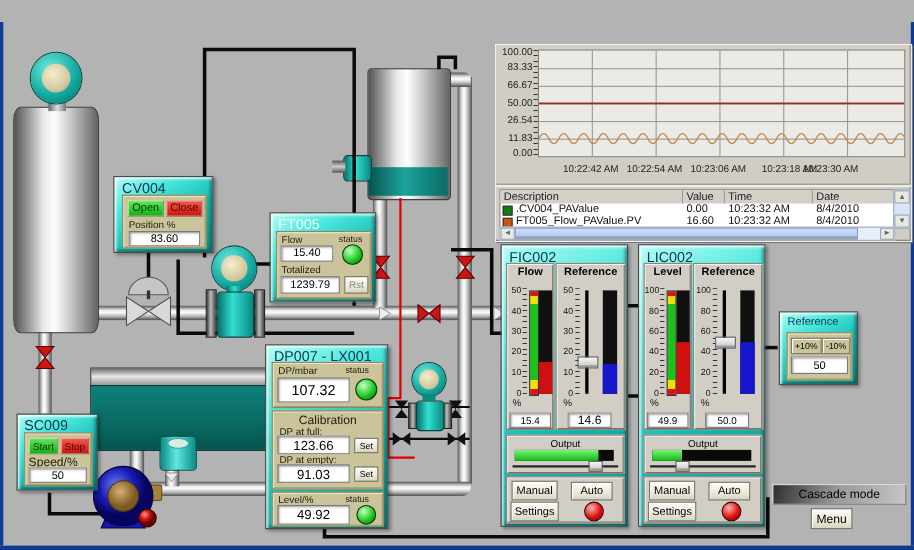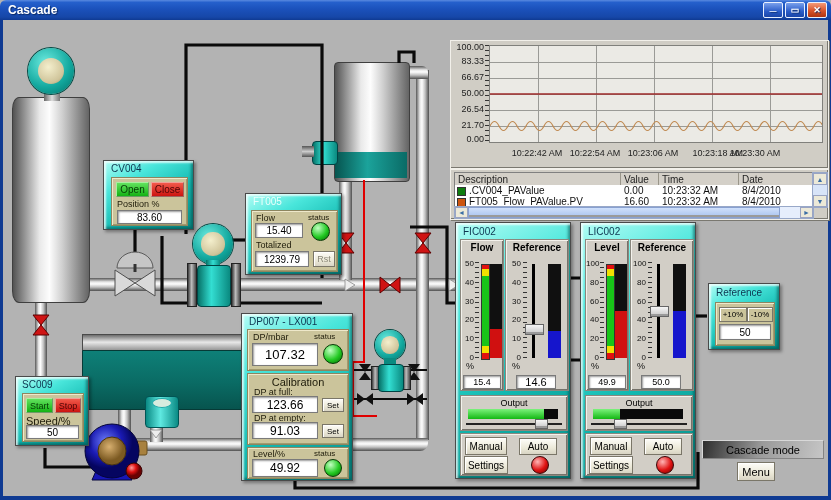--- a/index.html
+++ b/index.html
@@ -23,21 +23,21 @@
   .pipe-h{height:13px;background:linear-gradient(#575757 0%,#e6e6e6 30%,#fdfdfd 46%,#c2c2c2 70%,#4f4f4f 100%);}
   .pipe-v{width:13px;background:linear-gradient(90deg,#575757 0%,#e6e6e6 30%,#fdfdfd 46%,#c2c2c2 70%,#4f4f4f 100%);}
   .tank-v{background:linear-gradient(90deg,#525252 0%,#e9e9e9 35%,#fdfdfd 48%,#cfcfcf 65%,#646464 100%);border:1px solid #3f3f3f;border-radius:7px/12px;}
   .ihead{border-radius:50%;background:radial-gradient(circle at 38% 32%,#6ceadf,#12a89e 58%,#05756d 95%);box-shadow:0 0 0 1px #044a44;}
   .ihead::after{content:"";position:absolute;inset:21%;border-radius:50%;background:radial-gradient(circle at 40% 35%,#f4efcd,#cfc49a 68%,#948a5e);}
   .ibody{background:linear-gradient(90deg,#067268,#33ded2 42%,#0a8a80);border:1px solid #044;border-radius:4px;}
   .flange{background:linear-gradient(90deg,#3a3a3a,#bdbdbd 45%,#444);border:1px solid #222;}
   
   .tpanel{background:linear-gradient(150deg,#b2fdf5 0%,#49e6db 28%,#12b8b0 62%,#0a8b85 100%);border:1px solid #4a4a4a;
           box-shadow:inset 2px 2px 2px rgba(255,255,255,.75),inset -2px -2px 3px rgba(0,70,70,.55),2px 2px 3px rgba(0,0,0,.35);}
-  .ttitle{font-size:10px;color:#0d3550;}
+  .ttitle{font-size:13px;color:#0d3550;}
   .tan{background:#cbc49b;border:1px solid #8d8660;box-shadow:inset 1px 1px 0 #eee8ca,inset -1px -1px 0 #77704280;}
   .grey{background:#d2cec6;border:1px solid #8a877e;box-shadow:inset 1px 1px 0 #f4f2ec,inset -1px -1px 0 #75726a;}
   .fld{background:#fff;border:1px solid #7a7a7a;box-shadow:inset 1px 1px 2px #9a9a9a;color:#000;display:flex;align-items:center;justify-content:center;}
   .lbl{color:#23200e;font-size:10px;}
   .btng{background:linear-gradient(#62e25e,#14b214);border:1px outset #a8f0a0;color:#063c06;font-size:10px;display:flex;align-items:center;justify-content:center;}
   .btnr{background:linear-gradient(#f25a4a,#cc1410);border:1px outset #f0a098;color:#4c0404;font-size:10px;display:flex;align-items:center;justify-content:center;}
   .btn{background:linear-gradient(#fdfcf8,#ece9d8 60%,#d8d4c4);border:1px solid #7a7668;box-shadow:inset 1px 1px 0 #fff;color:#000;
        display:flex;align-items:center;justify-content:center;font-size:10px;}
   .ledg{border-radius:50%;background:radial-gradient(circle at 35% 30%,#c2ffc2,#24ca24 55%,#027202 95%);border:1px solid #063a06;}
   .ledr{border-radius:50%;background:radial-gradient(circle at 35% 30%,#ffb4b4,#df1212 55%,#770202 95%);border:1px solid #3a0404;}
@@ -51,27 +51,20 @@
   .axlbl{font-size:9px;color:#222;}
   .thead{background:#d4d0c8;border-right:1px solid #9a968a;font-size:10px;color:#222;display:flex;align-items:center;padding-left:3px;box-sizing:border-box;}
   .tcell{font-size:10px;color:#111;display:flex;align-items:center;padding-left:3px;box-sizing:border-box;}
   .sb{background:#ece9d8;border:1px solid #9aa4c2;color:#3a6ea5;display:flex;align-items:center;justify-content:center;font-size:7px;}
 </style>
 </head>
 <body>
 
 <div id="app">
 
-  <div class="p titlebar">
-    <span>Cascade</span>
-    <span style="flex:1"></span>
-    <span class="tbtn" style="font-size:7px">—</span>
-    <span class="tbtn">▭</span>
-    <span class="tbtn close" style="margin-right:4px">✕</span>
-  </div>
 
   <div class="p bL"></div>
   <div class="p bR"></div>
   <div class="p bB"></div>
 
   <div class="p pipe-h" style="left:88px;top:278px;width:372px;z-index:1"></div>
   <div class="p pipe-v" style="left:339px;top:180px;height:100px;z-index:1"></div>
   <div class="p pipe-v" style="left:416px;top:70px;height:370px;z-index:1"></div>
   <div class="p pipe-h" style="left:394px;top:66px;width:34px;z-index:1;border-radius:0 6px 0 0"></div>
   <div class="p pipe-v" style="left:35px;top:300px;height:76px;width:12px;z-index:1"></div>
@@ -169,21 +162,21 @@
         <path d="M150,430 L162,430 L156,438 Z"></path>
     </g>
   </svg>
 
   <div class="p chartpanel" style="left:450px;top:40px;width:377px;height:127px;z-index:5">
     <div class="p axlbl" style="left:2px;top:1px;width:31px;text-align:right">100.00</div>
     <div class="p axlbl" style="left:2px;top:15px;width:31px;text-align:right">83.33</div>
     <div class="p axlbl" style="left:2px;top:31px;width:31px;text-align:right">66.67</div>
     <div class="p axlbl" style="left:2px;top:47px;width:31px;text-align:right">50.00</div>
     <div class="p axlbl" style="left:2px;top:63px;width:31px;text-align:right">26.54</div>
-    <div class="p axlbl" style="left:2px;top:79px;width:31px;text-align:right">21.70</div>
+    <div class="p axlbl" style="left:2px;top:79px;width:31px;text-align:right">11.83</div>
     <div class="p axlbl" style="left:2px;top:93px;width:31px;text-align:right">0.00</div>
     <div class="p ticks" style="left:34px;top:4px;width:4px;height:96px"></div>
     <div class="p plot" style="left:38px;top:4px;width:332px;height:96px">
       <div class="p gline" style="left:48px;top:0;width:1px;height:96px"></div>
       <div class="p gline" style="left:106px;top:0;width:1px;height:96px"></div>
       <div class="p gline" style="left:164px;top:0;width:1px;height:96px"></div>
       <div class="p gline" style="left:222px;top:0;width:1px;height:96px"></div>
       <div class="p gline" style="left:280px;top:0;width:1px;height:96px"></div>
       <div class="p gline" style="left:0;top:16px;width:332px;height:1px"></div>
       <div class="p gline" style="left:0;top:32px;width:332px;height:1px"></div>

